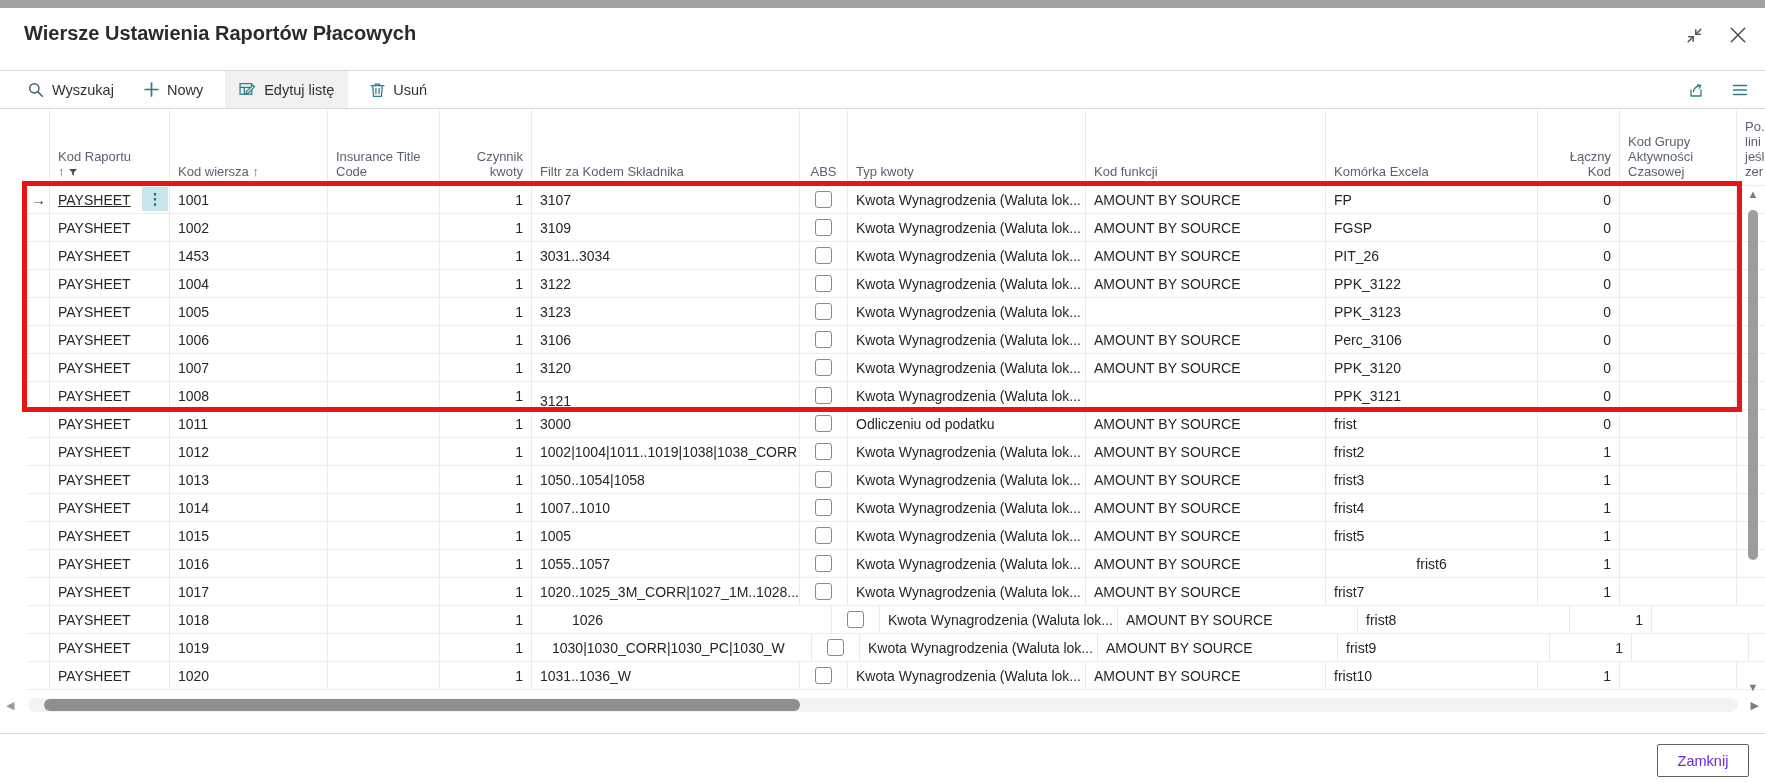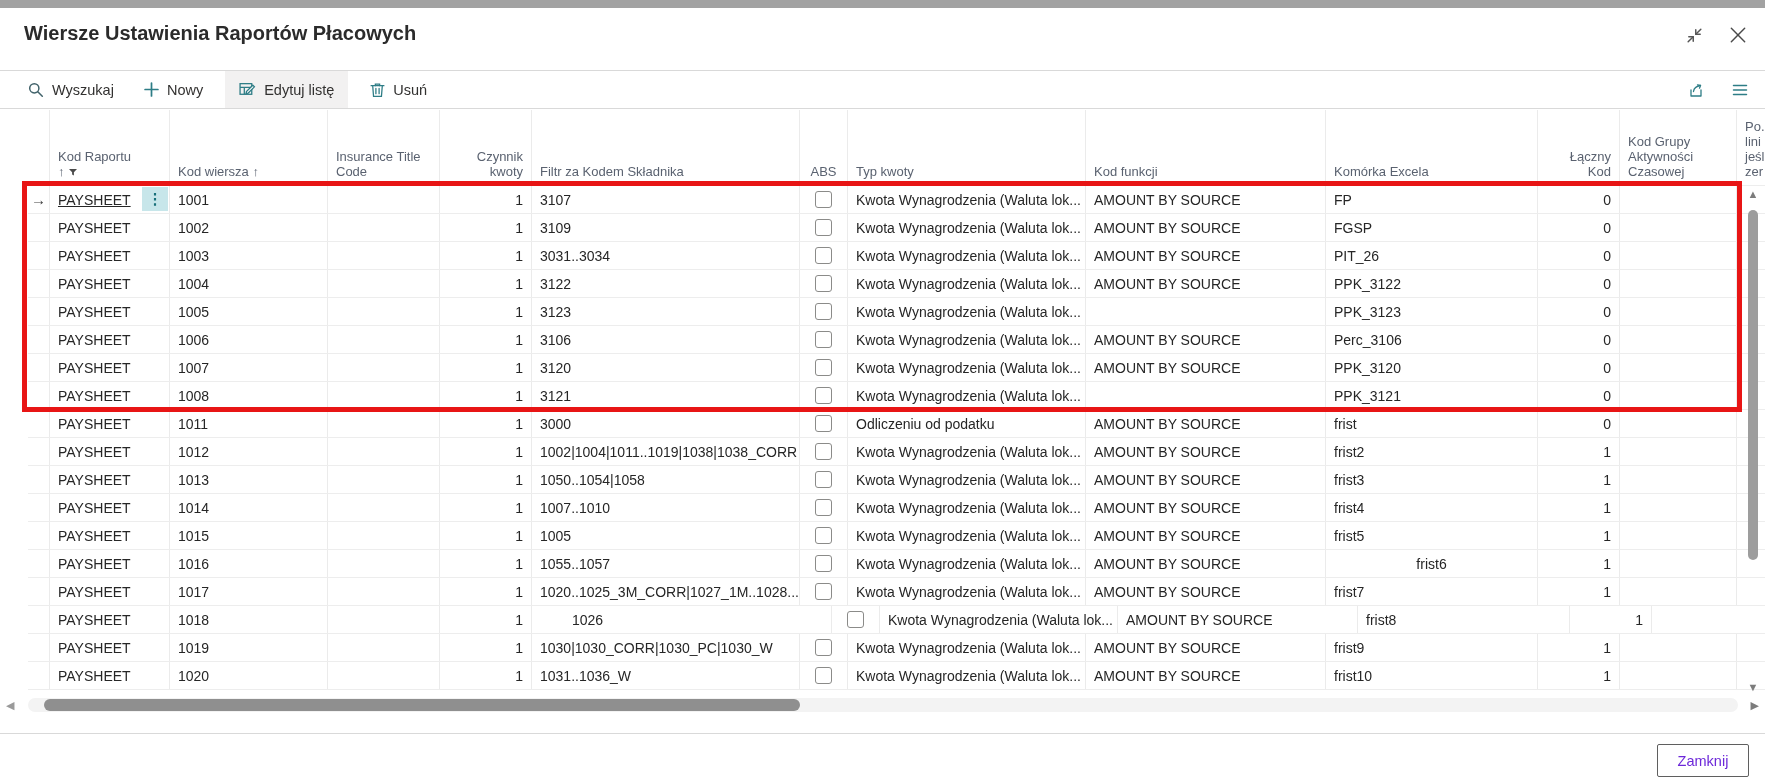--- a/index.html
+++ b/index.html
@@ -285,21 +285,21 @@
         <div class="cell" style="width: 117px;">
           <span></span>
         </div>
       </div>
       <div class="row">
         <div class="cell marker" style="width: 22px;"></div>
         <div class="cell" style="width: 120px;">
           <span>PAYSHEET</span>
         </div>
         <div class="cell" style="width: 158px;">
-          <span>1003</span>
+          <span>1453</span>
         </div>
         <div class="cell" style="width: 112px;">
           <span></span>
         </div>
         <div class="cell r" style="width: 92px;">
           <span>1</span>
         </div>
         <div class="cell" style="width: 268px;">
           <span>3031..3034</span>
         </div>
@@ -473,21 +473,21 @@
         </div>
         <div class="cell" style="width: 158px;">
           <span>1008</span>
         </div>
         <div class="cell" style="width: 112px;">
           <span></span>
         </div>
         <div class="cell r" style="width: 92px;">
           <span>1</span>
         </div>
-        <div class="cell" style="width: 268px;">
+        <div class="cell" style="width: 268px; align-items: flex-end;">
           <span>3121</span>
         </div>
         <div class="cell c" style="width: 48px;">
           <div class="checkbox"></div>
         </div>
         <div class="cell" style="width: 238px;">
           <span>Kwota Wynagrodzenia (Waluta lok...</span>
         </div>
         <div class="cell" style="width: 240px;">
           <span></span>
@@ -797,21 +797,21 @@
         </div>
         <div class="cell" style="width: 158px;">
           <span>1019</span>
         </div>
         <div class="cell" style="width: 112px;">
           <span></span>
         </div>
         <div class="cell r" style="width: 92px;">
           <span>1</span>
         </div>
-        <div class="cell" style="width: 268px;">
+        <div class="cell" style="width: 268px; margin-left: 12px;">
           <span>1030|1030_CORR|1030_PC|1030_W</span>
         </div>
         <div class="cell c" style="width: 48px;">
           <div class="checkbox"></div>
         </div>
         <div class="cell" style="width: 238px;">
           <span>Kwota Wynagrodzenia (Waluta lok...</span>
         </div>
         <div class="cell" style="width: 240px;">
           <span>AMOUNT BY SOURCE</span>

